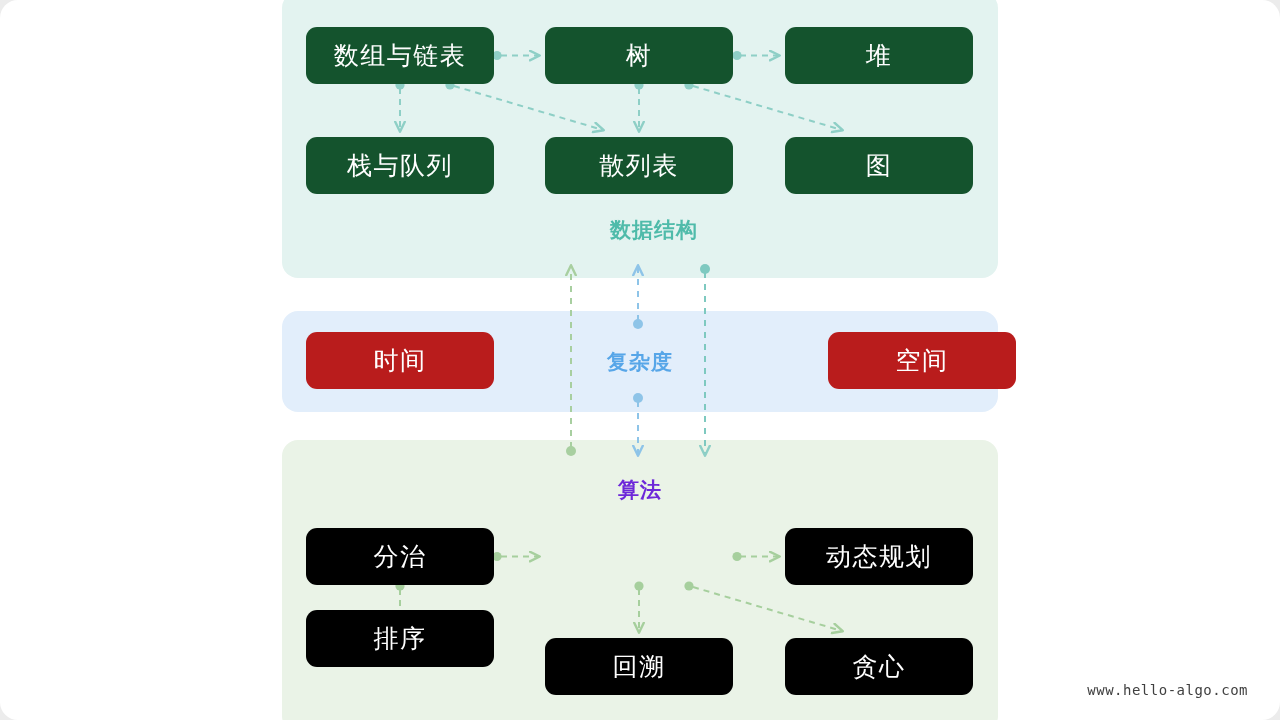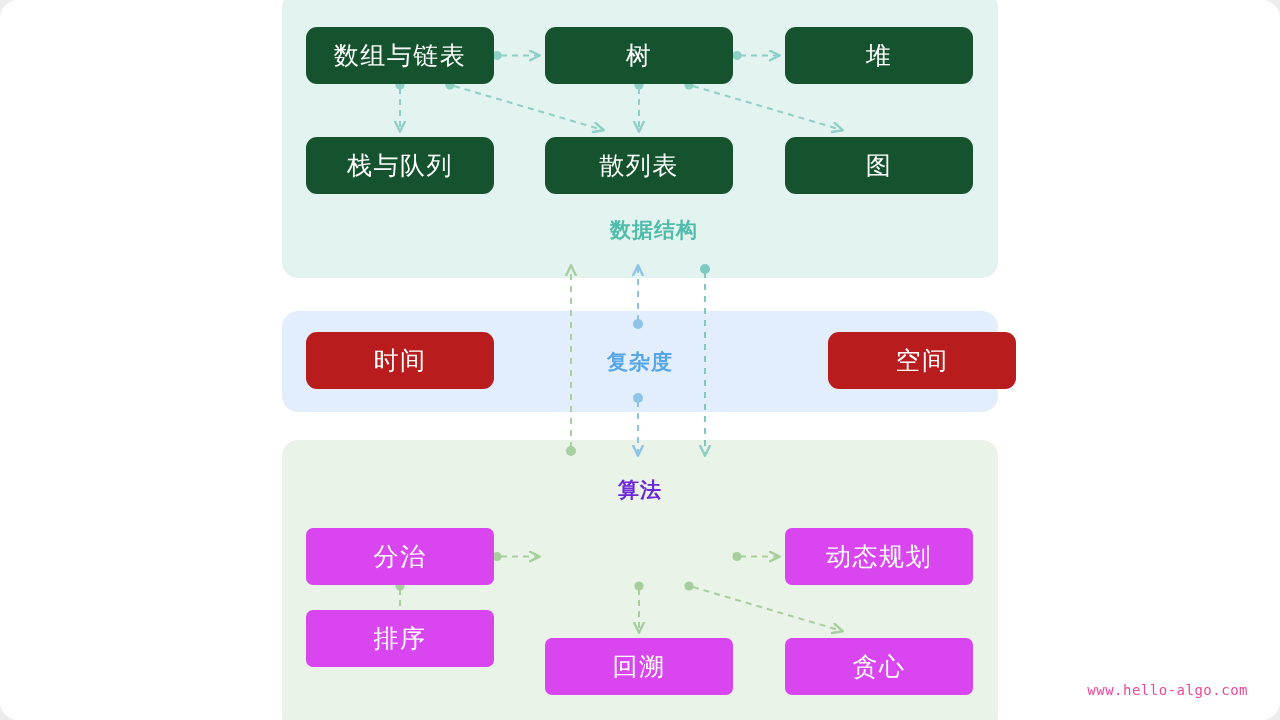--- a/index.html
+++ b/index.html
@@ -53,38 +53,38 @@
     display: flex;
     align-items: center;
     justify-content: center;
     color: #ffffff;
     font-size: 25px;
     letter-spacing: 1.5px;
     box-sizing: border-box;
   }
   .node.teal  { background: #14532d; }
   .node.blue  { background: #b91c1c; text-align: center; }
-  .node.green { background: #d946ef; border-radius: 7px; }
+  .node.green { background: #000000; }
 
   
   #links {
     position: absolute;
     left: 0; top: 0;
     width: 1280px; height: 720px;
     pointer-events: none;
   }
 
   
   .watermark {
     position: absolute;
     right: 32px;
     bottom: 22px;
     font-family: "DejaVu Sans Mono", "Liberation Mono", monospace;
     font-size: 14px;
-    color: #ec4899;
+    color: #404040;
     letter-spacing: 0.5px;
     text-align: right;
   }
 </style>
 </head>
 <body>
 
 <div id="canvas">
 
   <div class="panel panel-ds"></div>

